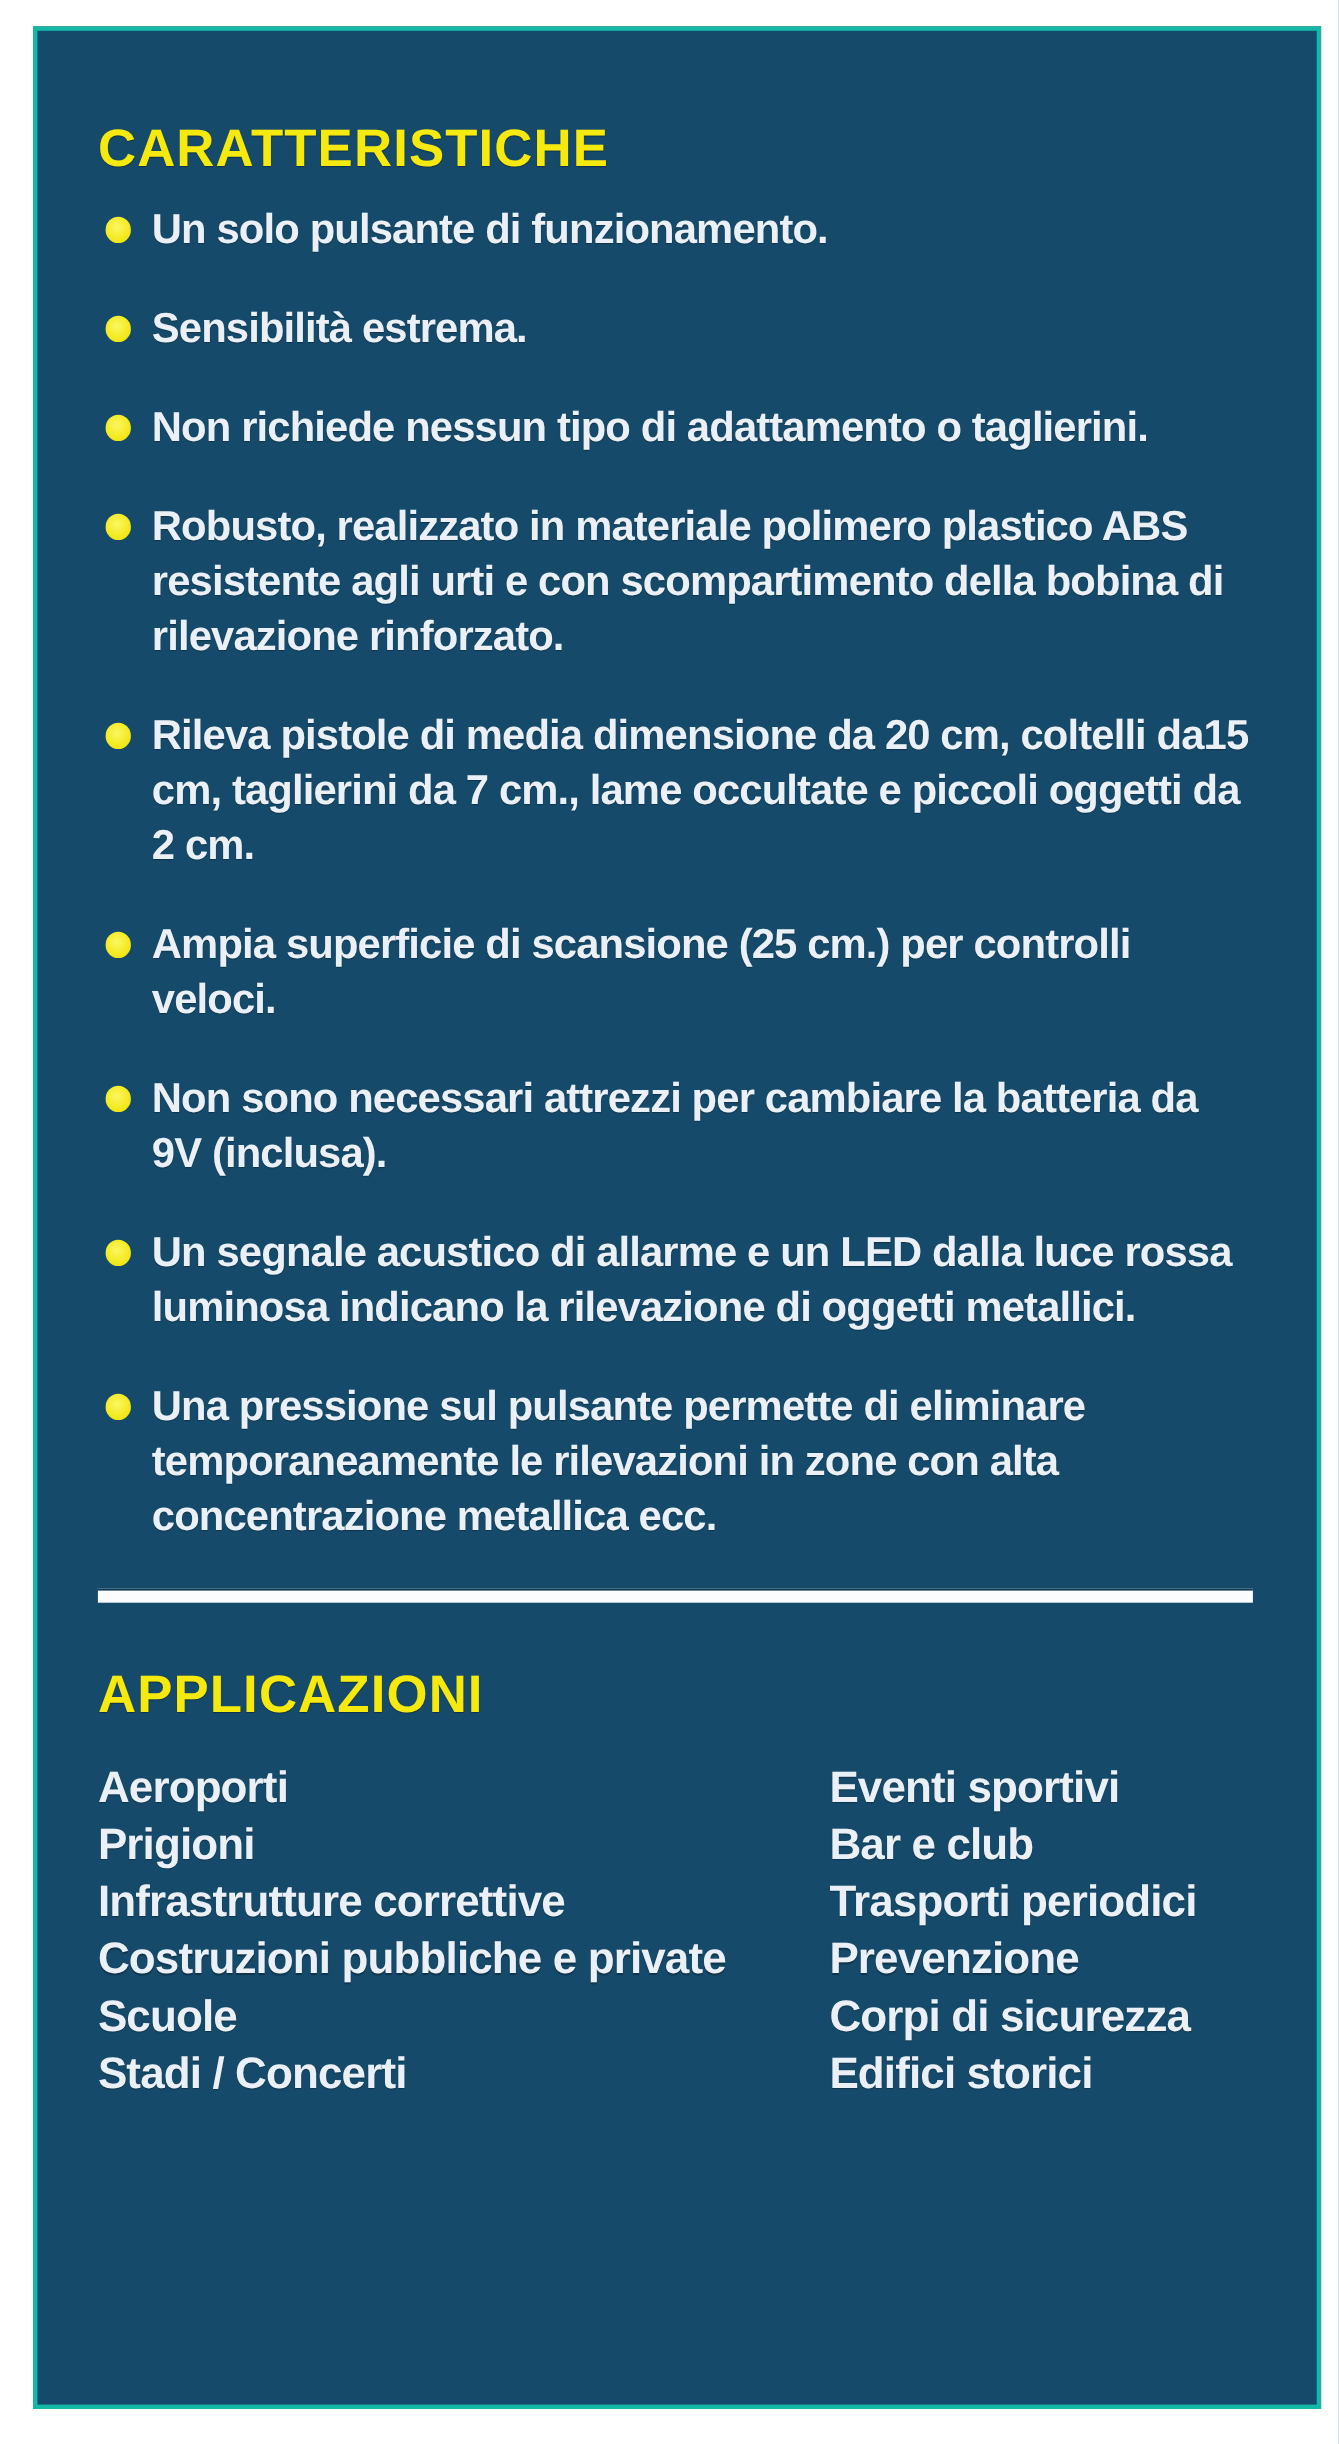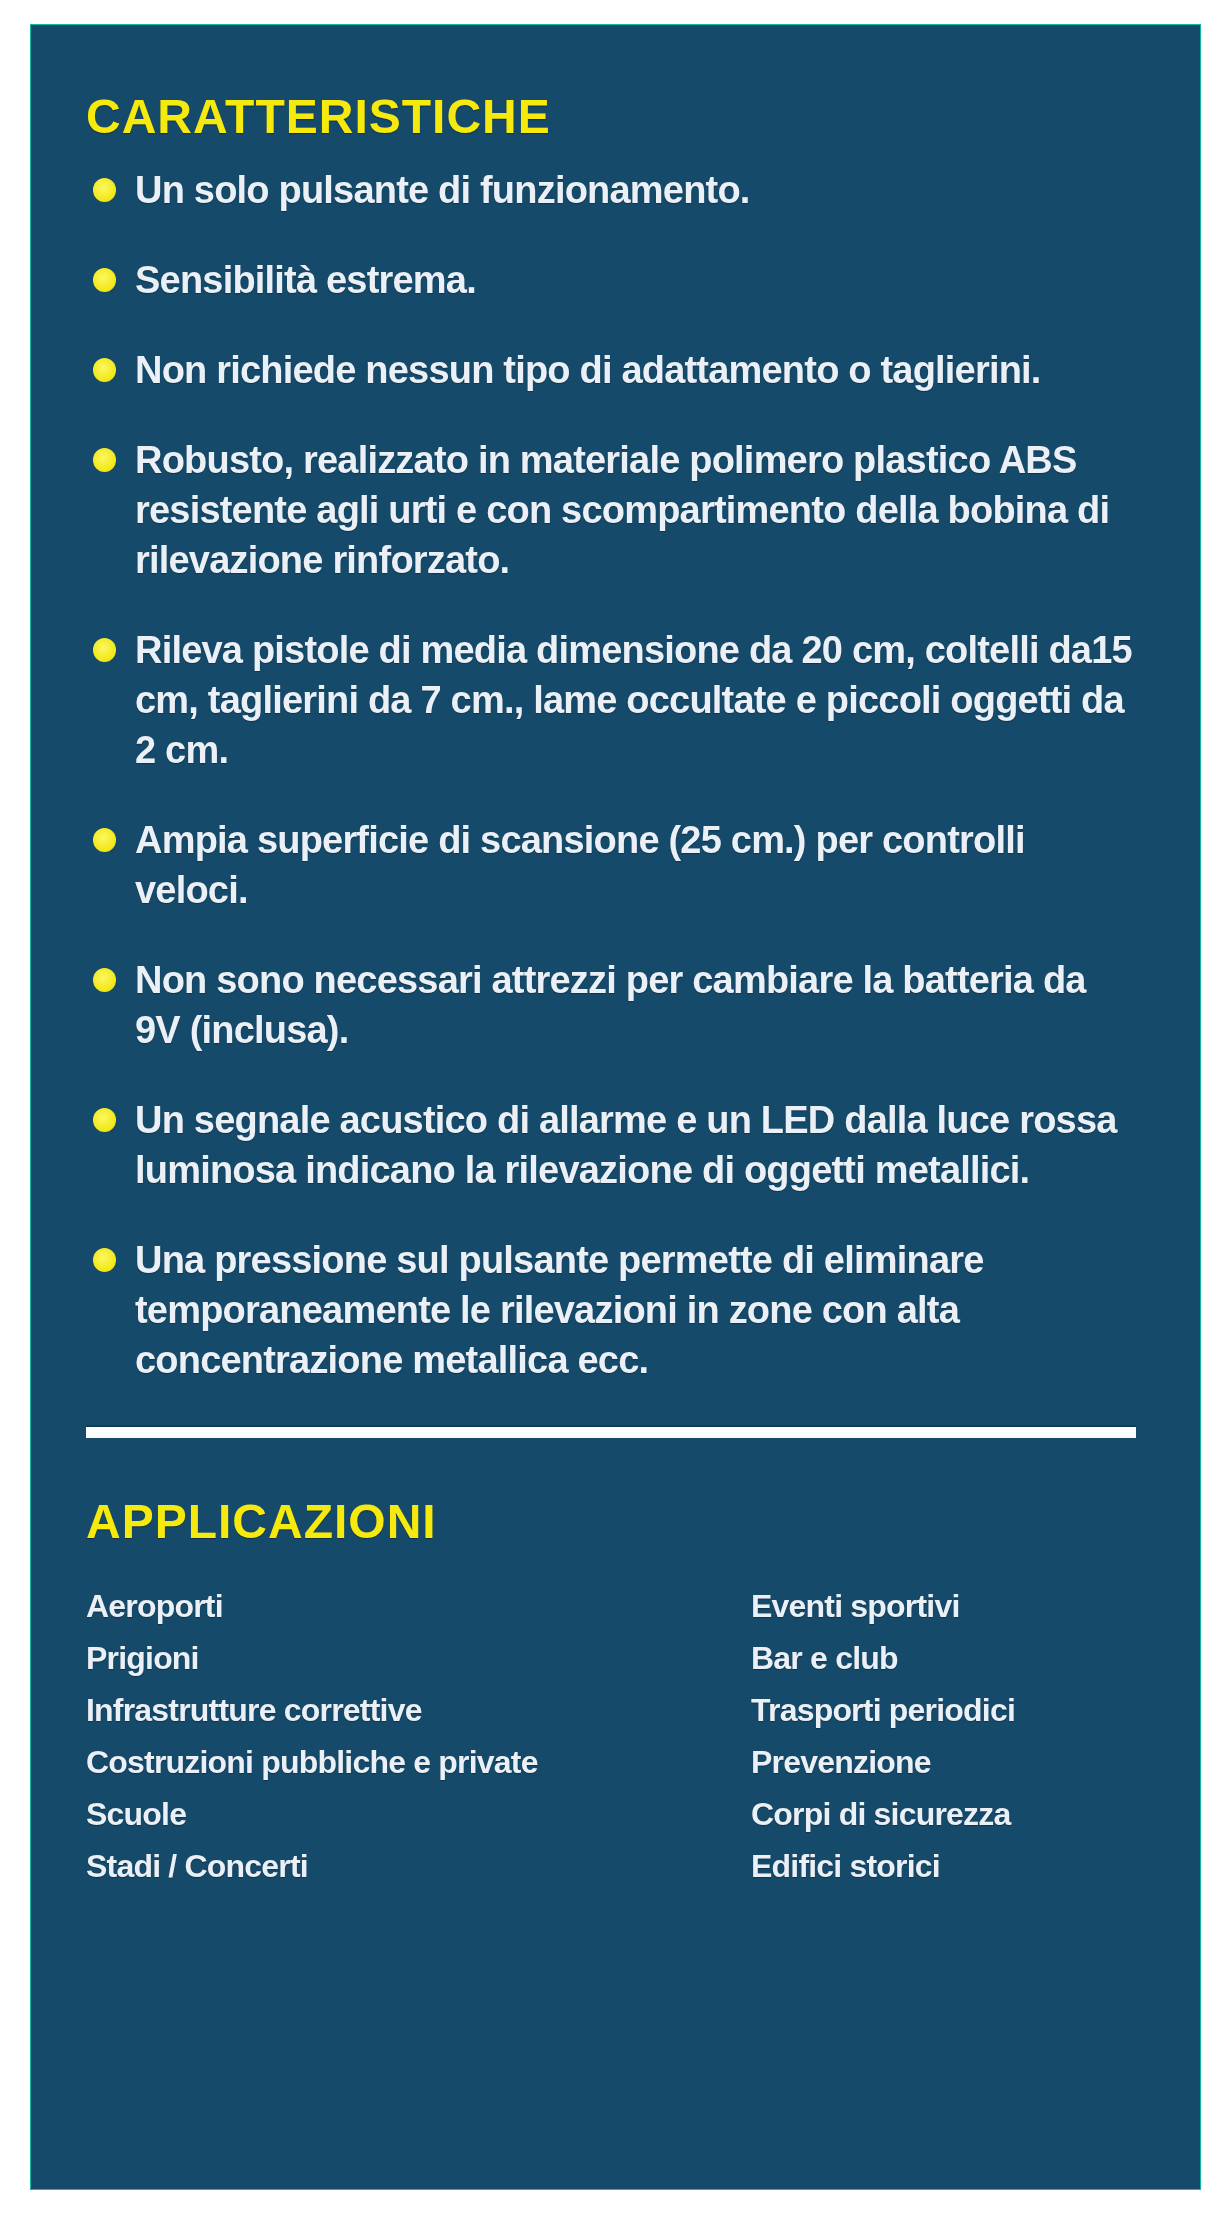--- a/index.html
+++ b/index.html
@@ -15,22 +15,22 @@
     width:1217px; height:2222px;
     background:#ffffff;
     overflow:hidden;
   }
   .panel {
     position:absolute;
     left:30px; top:24px;
     width:1171px; height:2166px;
     box-sizing:border-box;
     background:#154a6b;
-    border:1px solid #14b8a6;
-    padding:0 52px 0 55px;
+    border:4px solid #14b8a6;
+    padding:16px 52px 0 55px;
   }
   .section-title {
     margin:64px 0 0 0;
     font-size:48px;
     line-height:56px;
     letter-spacing:1px;
     color:#f6e90e;
     text-shadow:0 1px 1px rgba(0,0,0,0.35);
   }
   ul.features {
@@ -67,21 +67,21 @@
   }
   .apps-title { margin-top:56px; }
   .apps {
     display:flex;
     margin-top:30px;
   }
   ul.app-col {
     list-style:none;
     margin:0; padding:0;
     color:#eaf0f5;
-    font-size:32px;
+    font-size:40px;
     line-height:52px;
     letter-spacing:-0.8px;
     text-shadow:0 1px 1px rgba(0,0,0,0.3);
   }
   ul.app-col.left { width:665px; flex:0 0 auto; }
 </style>
 </head>
 <body>
 
 <div class="page">

